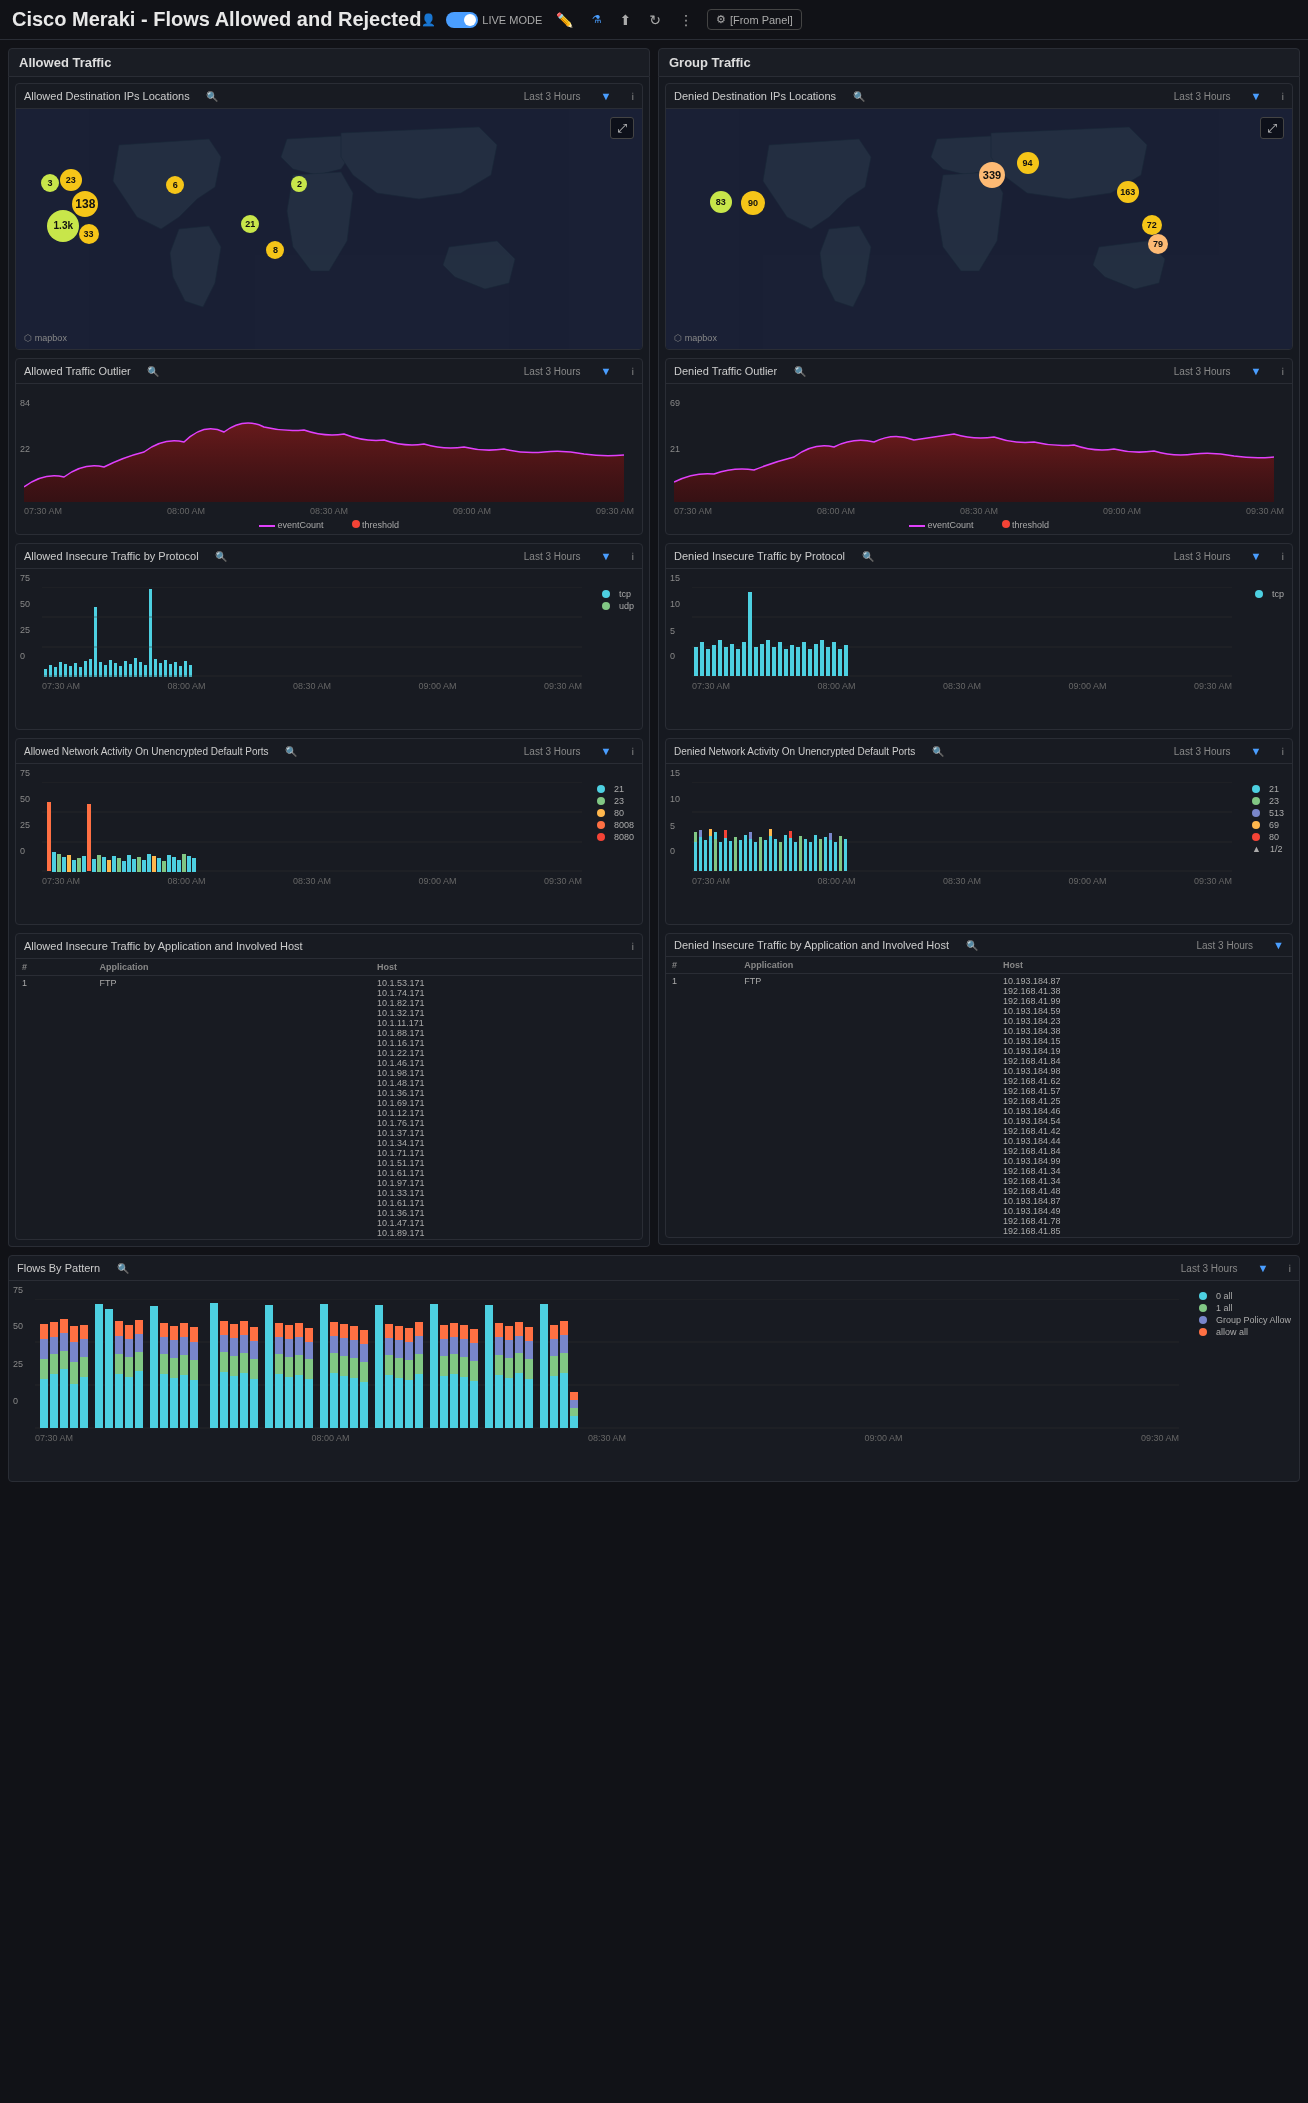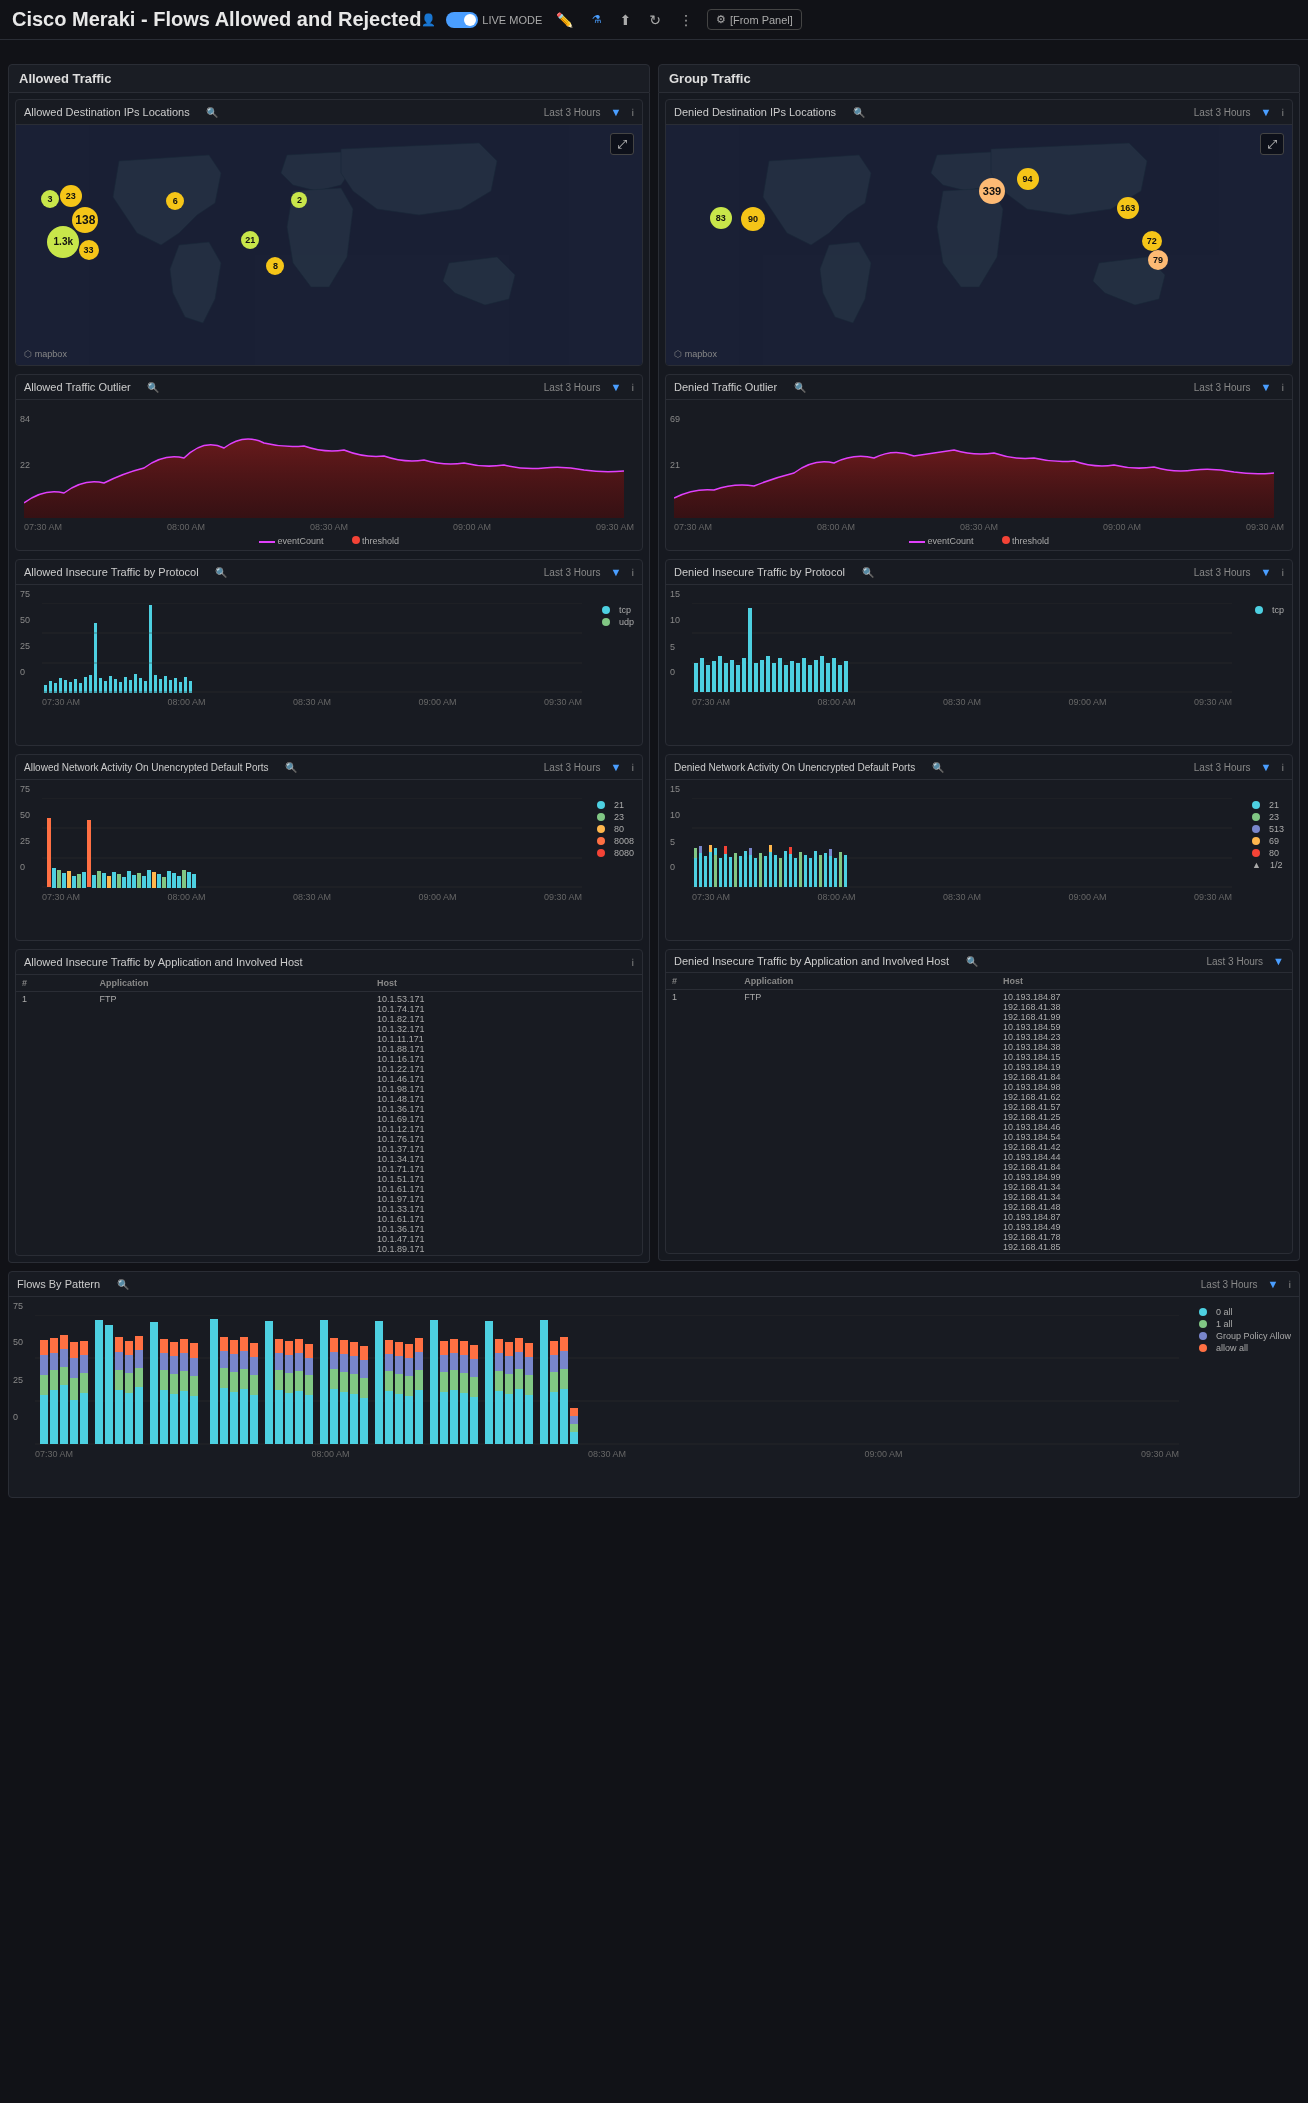--- a/index.html
+++ b/index.html
@@ -92,21 +92,21 @@
     .panel-title {
       font-size: 11px;
       color: #ccc;
       display: flex;
       align-items: center;
       gap: 17px;
     }
     .panel-controls {
       display: flex;
       align-items: center;
-      gap: 10px;
+      gap: 20px;
       font-size: 10px;
       color: #888;
     }
     
     .map-container {
       height: 240px;
       background: #1e2530;
       position: relative;
       overflow: hidden;
     }
@@ -231,21 +231,20 @@
     .filter-icon { color: #4a9eff; font-size: 11px; cursor: pointer; }
     .section-label {
       background: #1a1d24;
       border: 1px solid #2a2d35;
       border-radius: 4px 4px 0 0;
       padding: 6px 10px;
       font-size: 13px;
       font-weight: 600;
       color: #ddd;
       margin-bottom: 0;
-      margin-top: 16px;
     }
     .section-panels {
       border: 1px solid #2a2d35;
       border-top: none;
       border-radius: 0 0 4px 4px;
       padding: 6px;
       display: flex;
       flex-direction: column;
       gap: 8px;
       background: #161920;

